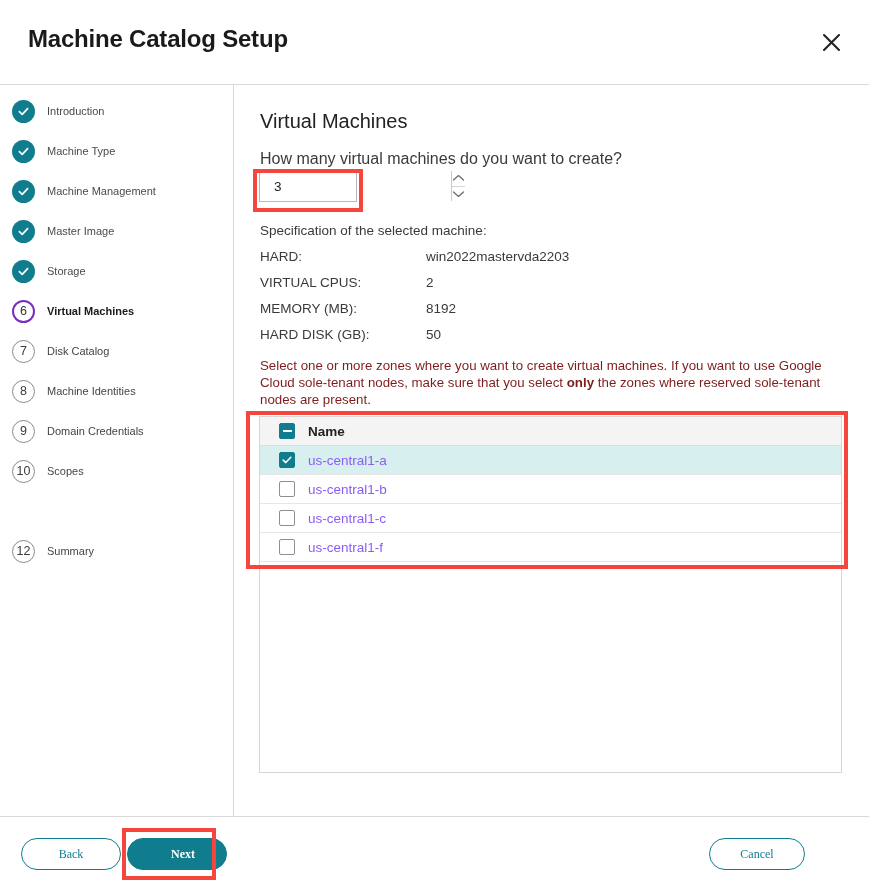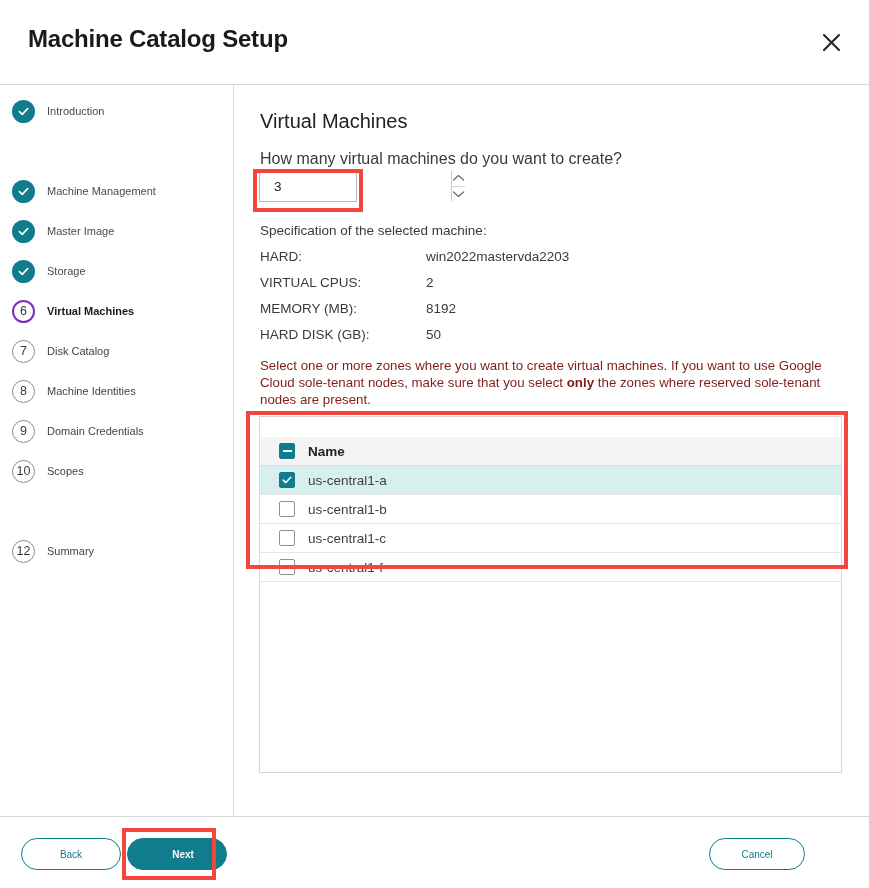--- a/index.html
+++ b/index.html
@@ -130,26 +130,26 @@
   .zones-desc b { font-weight: bold; }
 
   
   .table-box {
     position: absolute; left: 25px; top: 331px;
     width: 583px; height: 357px;
     border: 1px solid #d6d6d6; background: #fff; overflow: hidden;
   }
   .trow {
     height: 29px; display: flex; align-items: center;
-    padding-left: 19px; font-size: 13.5px; color: #404040;
+    padding-left: 19px; font-size: 13.5px; color: #8b5cf6;
     border-bottom: 1px solid #e6e6e6; cursor: pointer;
   }
   .trow.header {
     background: #f4f4f4; border-bottom: 1px solid #dcdcdc;
-    font-weight: bold; color: #222; margin-top: 20px;
+    font-weight: bold; color: #222;
   }
   .trow.selected { background: #d8eff0; }
   .cell-label { margin-left: 13px; }
 
   .cb {
     width: 16px; height: 16px; flex: none; border-radius: 2px;
     display: flex; align-items: center; justify-content: center;
     cursor: pointer;
   }
   .cb.empty { border: 1.5px solid #8f8f8f; background: #fff; }
@@ -163,21 +163,21 @@
     position: absolute; border: 4px solid #f4463c; pointer-events: none;
   }
   #redbox-spinner { left: 253px; top: 169px; width: 110px; height: 43px; }
   #redbox-table   { left: 246px; top: 411px; width: 602px; height: 158px; }
   #redbox-next    { left: 122px; top: 828px; width: 94px; height: 52px; }
 
   
   .btn {
     position: absolute; height: 32px; border-radius: 16px;
     display: flex; align-items: center; justify-content: center;
-    font-size: 10px; cursor: pointer; font-family: Liberation Sans, sans-serif;
+    font-size: 12px; cursor: pointer; font-family: Liberation Serif, serif;
   }
   .btn-outline { background: #fff; border: 1.6px solid #0f7d8e; color: #0f7d8e; }
   .btn-primary { background: #0f7d8e; border: 1.6px solid #0f7d8e; color: #fff; font-weight: bold; }
   #btn-back   { left: 21px; top: 838px; width: 100px; }
   #btn-next   { left: 127px; top: 838px; width: 100px; padding-left: 12px; }
   #btn-cancel { left: 709px; top: 838px; width: 96px; }
 </style>
 </head>
 <body>
 
@@ -197,20 +197,28 @@
 
     <div class="step done" style="top:12px">
       <span class="step-circle done">
         <svg width="13" height="13" viewBox="0 0 13 13">
             <path d="M2.4 6.6 L5.2 9.3 L10.6 3.6" stroke="#fff" stroke-width="1.7" fill="none" stroke-linecap="round" stroke-linejoin="round"></path>
           </svg>
       </span>
       <span class="step-label">Introduction</span>
     </div>
 
+    <div class="step done" style="top:52px">
+      <span class="step-circle done">
+        <svg width="13" height="13" viewBox="0 0 13 13">
+            <path d="M2.4 6.6 L5.2 9.3 L10.6 3.6" stroke="#fff" stroke-width="1.7" fill="none" stroke-linecap="round" stroke-linejoin="round"></path>
+          </svg>
+      </span>
+      <span class="step-label">Machine Type</span>
+    </div>
 
     <div class="step done" style="top:92px">
       <span class="step-circle done">
         <svg width="13" height="13" viewBox="0 0 13 13">
             <path d="M2.4 6.6 L5.2 9.3 L10.6 3.6" stroke="#fff" stroke-width="1.7" fill="none" stroke-linecap="round" stroke-linejoin="round"></path>
           </svg>
       </span>
       <span class="step-label">Machine Management</span>
     </div>
 

